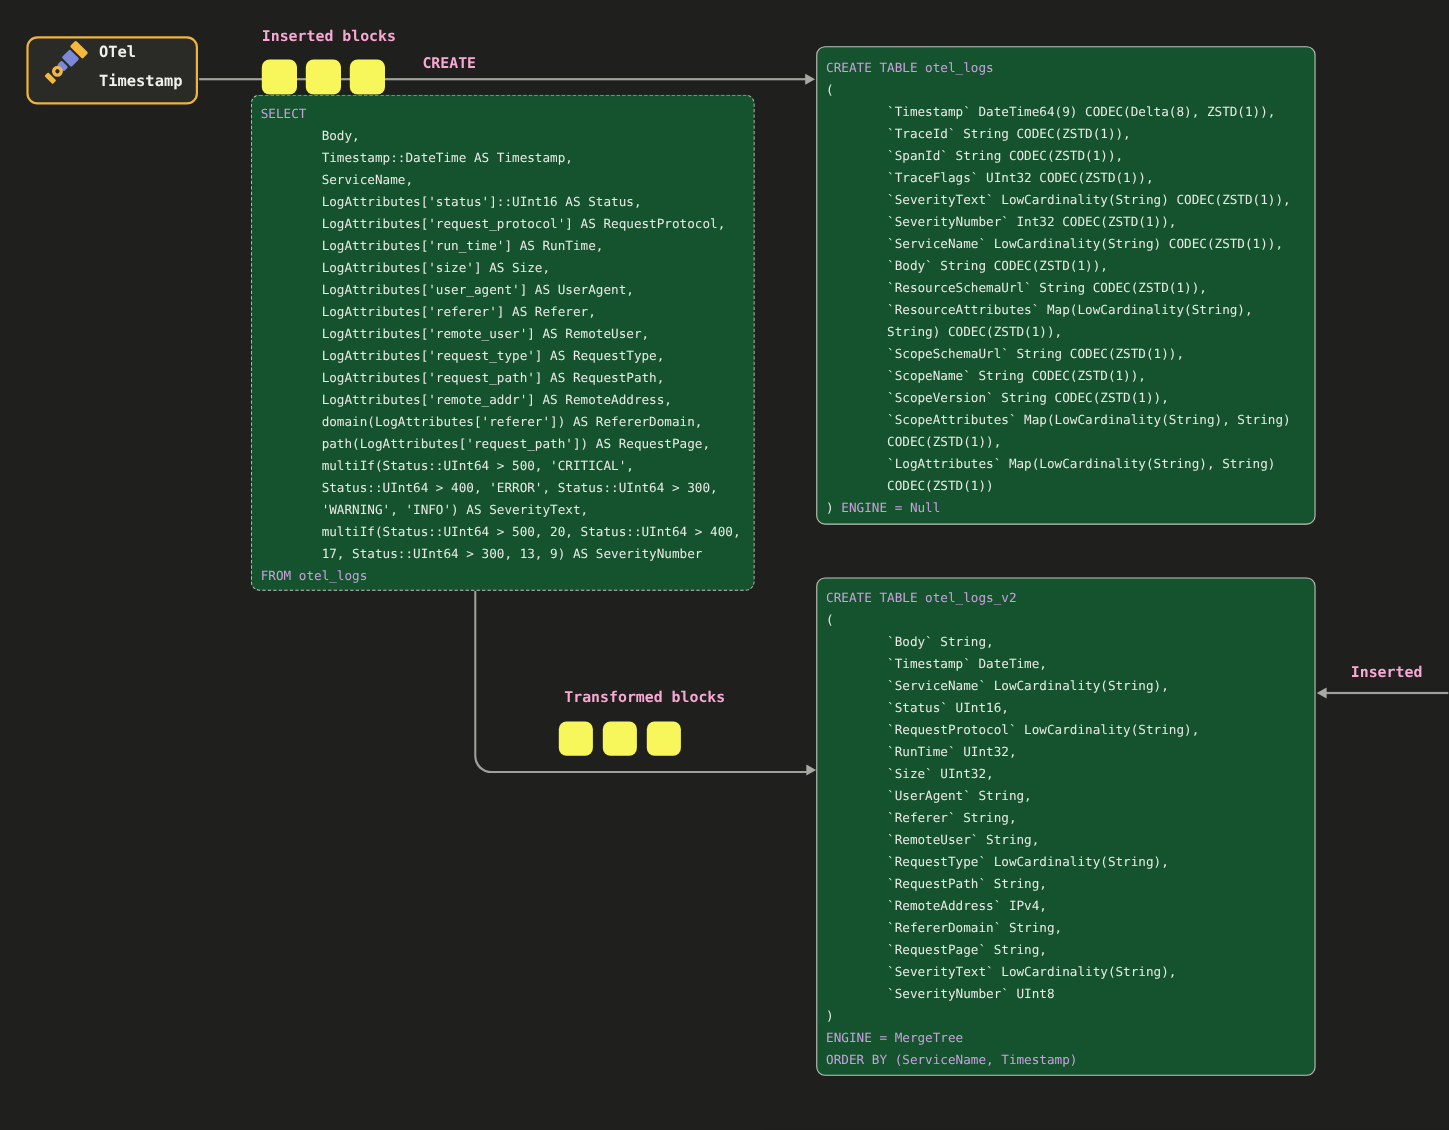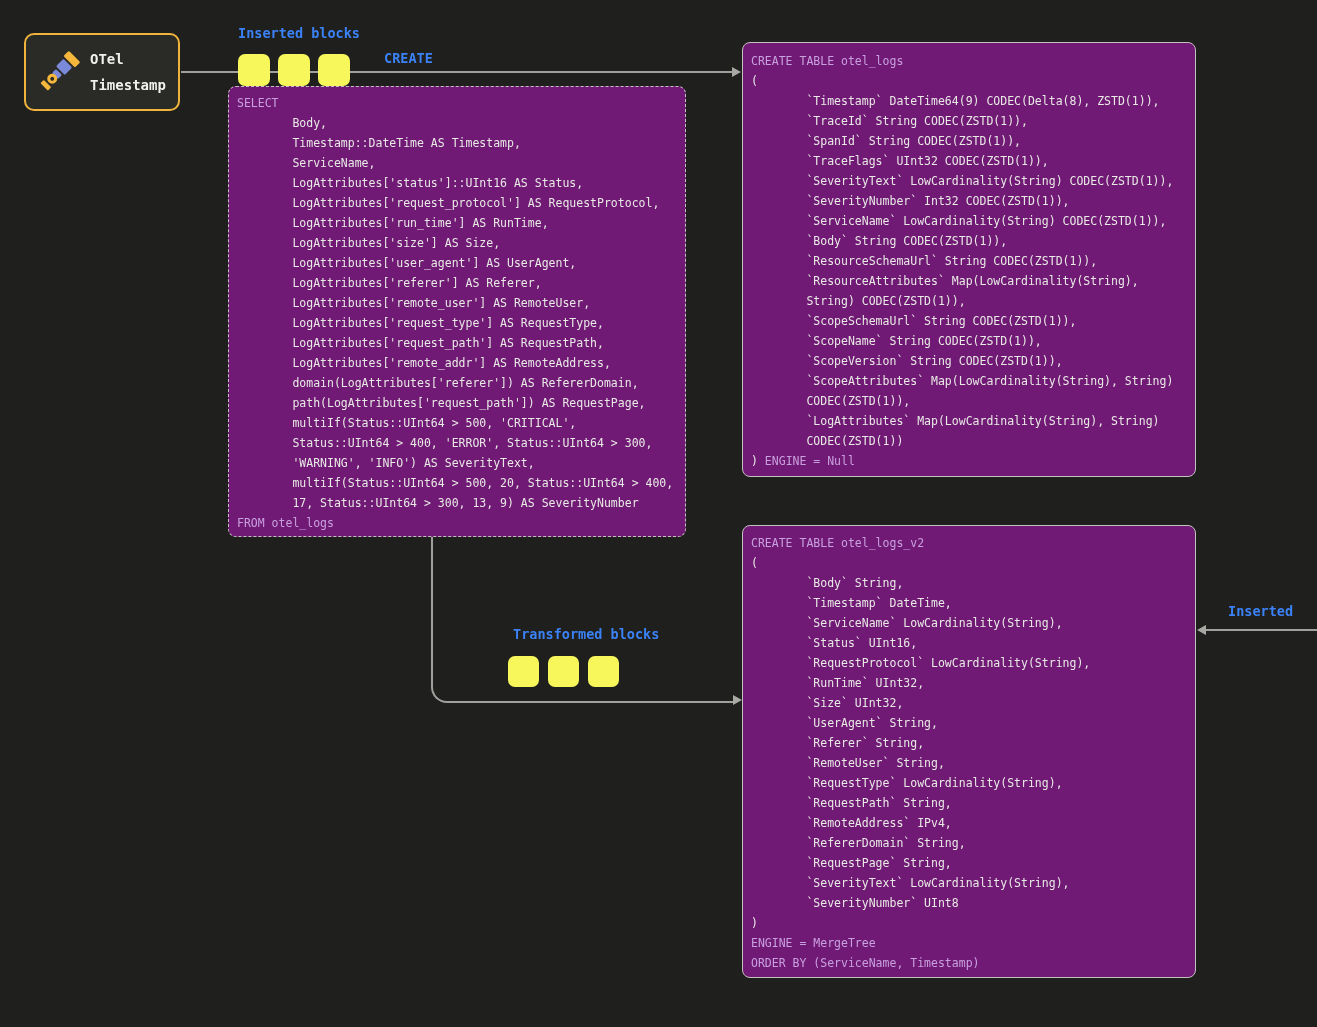--- a/index.html
+++ b/index.html
@@ -1,32 +1,32 @@
 <!DOCTYPE html>
 <html><head>
 <meta charset="utf-8">
 <style>
   html,body{margin:0;padding:0;background:#1f1f1d;}
   #canvas{position:relative;width:1317px;height:1027px;background:#1f1f1d;overflow:hidden;
           font-family:"DejaVu Sans Mono","Liberation Mono",monospace;}
   .abs{position:absolute;}
   
-  .codebox{background:#701a75;border:1px solid #c2c2be;border-radius:8px;
+  .codebox{background:#14532d;border:1px solid #c2c2be;border-radius:8px;
            color:#e9e9e5;font-size:11.5px;line-height:20px;white-space:pre;
            padding:6px 8px;box-sizing:border-box;}
   .dashed{border-style:dashed;}
   .kw{color:#c9a0de;}
   .c{color:#e9e9e5;}
   
-  .otelbox{left:24px;top:33px;width:156px;height:78px;background:#2a2a27;
-           border:2px solid #f0b43c;border-radius:10px;display:flex;align-items:center;
+  .otelbox{left:24px;top:33px;width:156px;height:62px;background:#2a2a27;
+           border:2px solid #f0b43c;border-radius:10px;display:flex;align-items:flex-start;
            gap:8px;padding-left:10px;box-sizing:border-box;}
   .otel-text{color:#f0f0ec;font-size:14px;font-weight:bold;line-height:26px;}
   
-  .lbl{color:#3b82f6;font-size:13.5px;font-weight:bold;white-space:pre;}
+  .lbl{color:#f9a8d4;font-size:13.5px;font-weight:bold;white-space:pre;}
   
   .yblock{position:absolute;width:32px;height:32px;background:#f7f75c;border-radius:7px;}
   .yblock.sm{width:31px;height:31px;}
   
   .hline{position:absolute;height:2px;background:#a0a09c;}
   .arrow-right{position:absolute;width:0;height:0;border-top:5px solid transparent;
                border-bottom:5px solid transparent;border-left:9px solid #a8a8a4;}
   .arrow-left{position:absolute;width:0;height:0;border-top:5px solid transparent;
               border-bottom:5px solid transparent;border-right:9px solid #a8a8a4;}
   .elbow{position:absolute;border-left:2px solid #a0a09c;border-bottom:2px solid #a0a09c;

